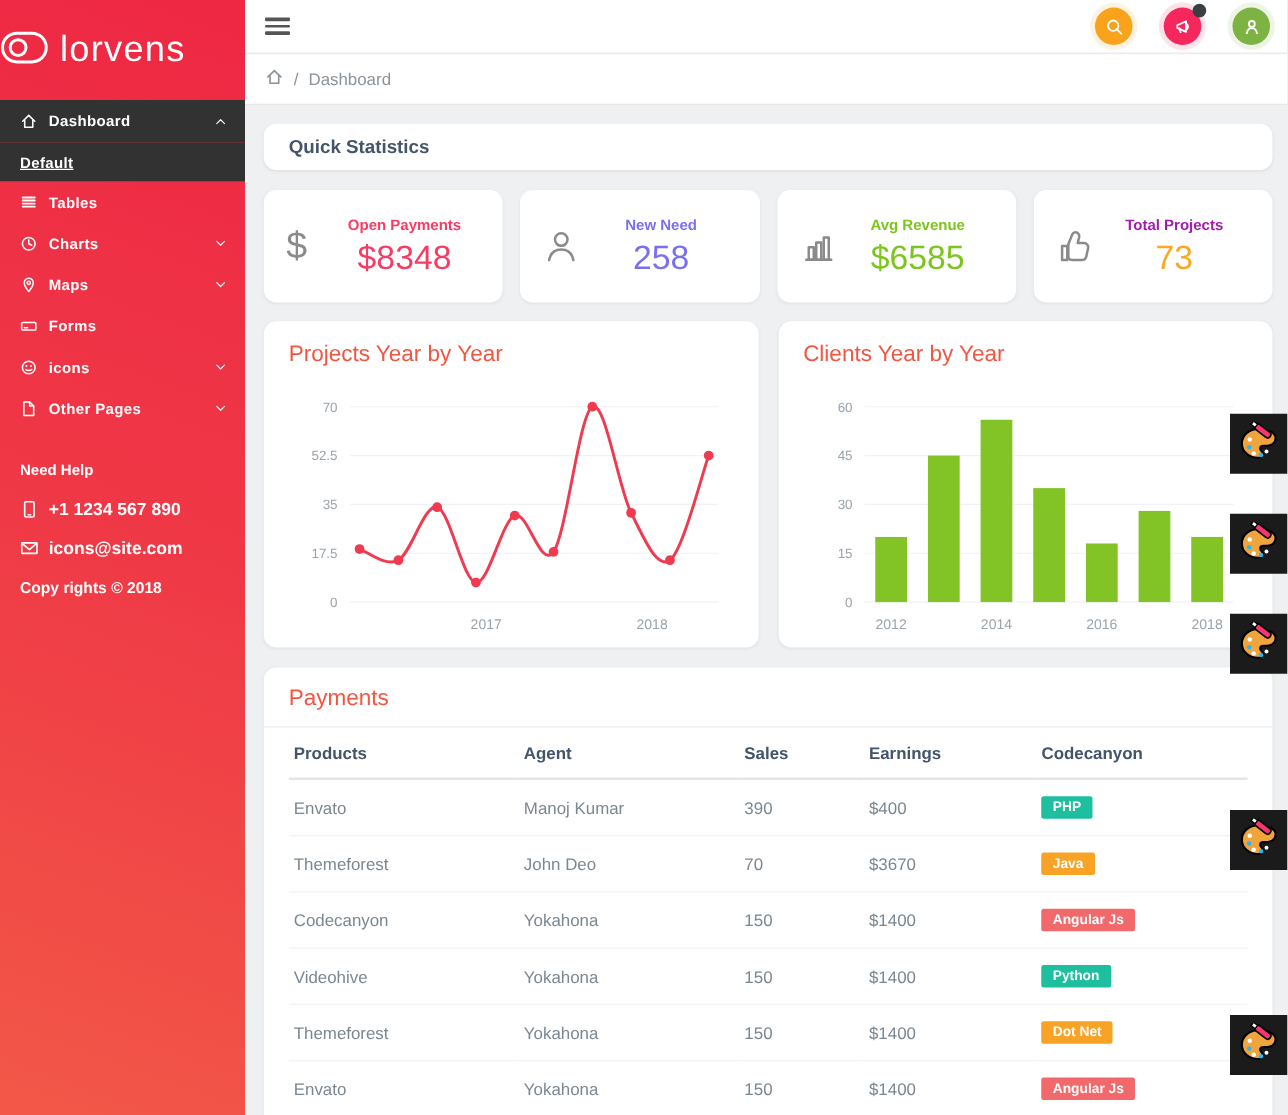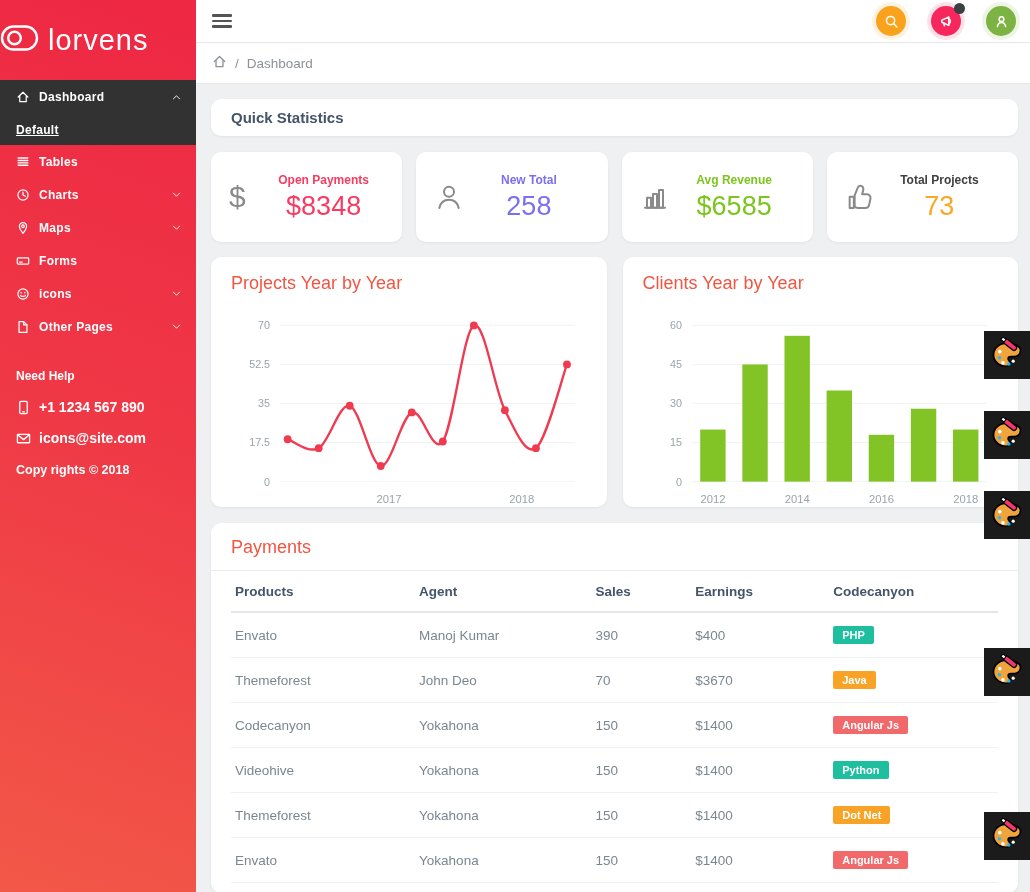--- a/index.html
+++ b/index.html
@@ -59,21 +59,21 @@
   
   .stats-grid { display:grid; grid-template-columns:repeat(4,1fr); gap:14px; margin-bottom:15px; }
   .stat-card { display:flex; align-items:center; padding:14px 18px; height:90px; }
   .stat-icon { width:34px; color:#8a8a8a; font-size:30px; font-weight:400; display:flex; align-items:center; }
   .stat-icon svg { width:30px; height:30px; stroke:#8a8a8a; fill:none; stroke-width:1.2; stroke-linecap:round; stroke-linejoin:round; }
   .stat-text { flex:1; display:flex; flex-direction:column; align-items:center; }
   .stat-label { font-size:12px; font-weight:700; margin-bottom:4px; }
   .stat-value { font-size:27px; font-weight:400; }
   
   .charts-grid { display:grid; grid-template-columns:1fr 1fr; gap:16px; margin-bottom:16px; }
-  .chart-card { padding:16px 20px 0; }
+  .chart-card { padding:16px 20px 11px; }
   .chart-title { font-size:18px; color:#f25542; margin-bottom:6px; font-weight:400; }
   .chart-card svg { width:100%; height:auto; display:block; }
   
   .payments { padding:0 0 10px; }
   .payments-title { font-size:18px; color:#f25542; padding:14px 20px 12px; border-bottom:1px solid #ececec; }
   table { width:calc(100% - 40px); margin:0 20px; border-collapse:collapse; font-size:13.5px; }
   th { text-align:left; color:#44546a; font-size:13.5px; font-weight:700; padding:13px 8px 12px 4px;
        border-bottom:2px solid #e2e6e9; }
   td { padding:13px 8px 13px 4px; border-bottom:1px solid #f0f1f3; color:#7b8790; }
   .badge { display:inline-block; padding:3px 9px; border-radius:2px; color:#fff; font-size:11px; font-weight:700; }
@@ -267,21 +267,21 @@
           </span>
         </div>
         <div class="panel stat-card">
           <span class="stat-icon">
             <svg viewBox="0 0 18 18">
               <circle cx="9" cy="5.8" r="3"></circle>
               <path d="M3.2 15.6 c.7-3.4 2.9-5 5.8-5 s5.1 1.6 5.8 5"></path>
             </svg>
           </span>
           <span class="stat-text">
-            <span class="stat-label" style="color:#7a6ff0">New Total</span>
+            <span class="stat-label" style="color:#7a6ff0">New Need</span>
             <span class="stat-value" style="color:#7a6ff0">258</span>
           </span>
         </div>
         <div class="panel stat-card">
           <span class="stat-icon">
             <svg viewBox="0 0 18 18">
               <path d="M3 15.5 h12"></path>
               <rect x="4.2" y="9.5" width="2.4" height="6"></rect>
               <rect x="7.8" y="7.2" width="2.4" height="8.3"></rect>
               <rect x="11.4" y="4.8" width="2.4" height="10.7"></rect>
@@ -293,21 +293,21 @@
           </span>
         </div>
         <div class="panel stat-card">
           <span class="stat-icon">
             <svg viewBox="0 0 18 18">
               <path d="M2.8 15.6 h2.5 V8.9 H2.8 z"></path>
               <path d="M5.8 14.6 c.5.7 1.2 1 2 1 h4.4 c1.2 0 2.1-.8 2.3-2 l.8-3.8 c.2-1.2-.7-2.4-2-2.4 h-3 l.7-2.7 C11.2 3.3 10.4 2.3 9.3 2.3 c-.7 0-1.3.4-1.6 1 L5.8 8 z"></path>
             </svg>
           </span>
           <span class="stat-text">
-            <span class="stat-label" style="color:#404040">Total Projects</span>
+            <span class="stat-label" style="color:#a21caf">Total Projects</span>
             <span class="stat-value" style="color:#f9a825">73</span>
           </span>
         </div>
       </div>
 
     <div class="charts-grid">
       <div class="panel chart-card">
         <div class="chart-title">Projects Year by Year</div>
         <div id="line-chart">
             <svg viewBox="0 0 364 212">

